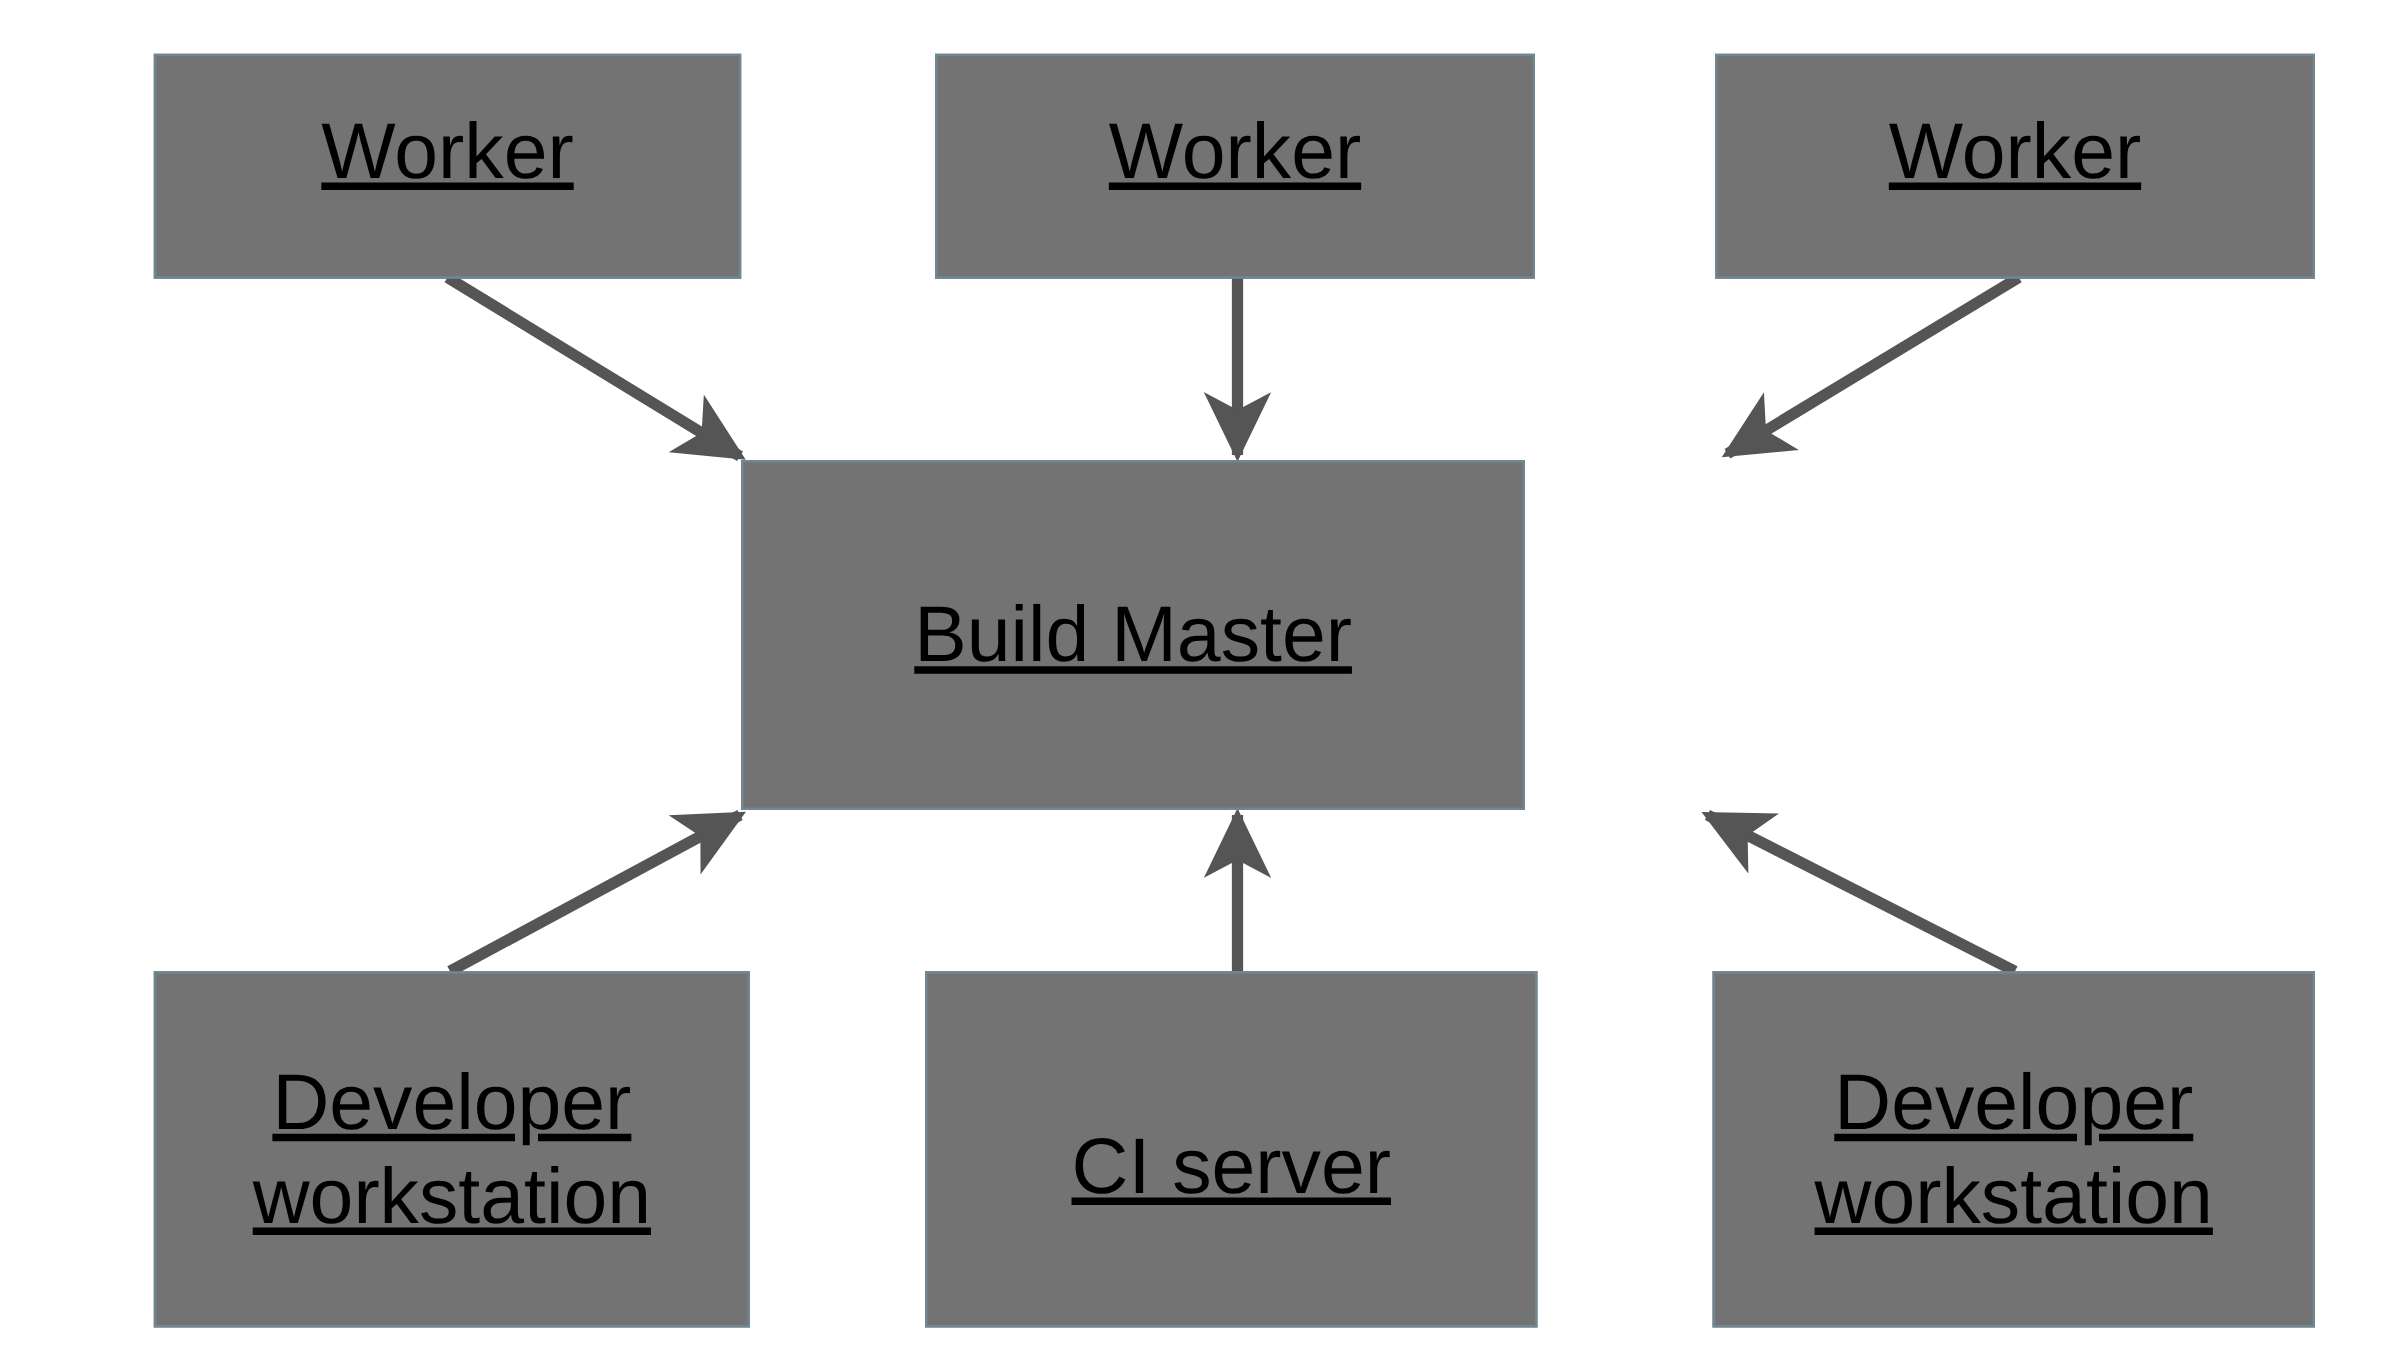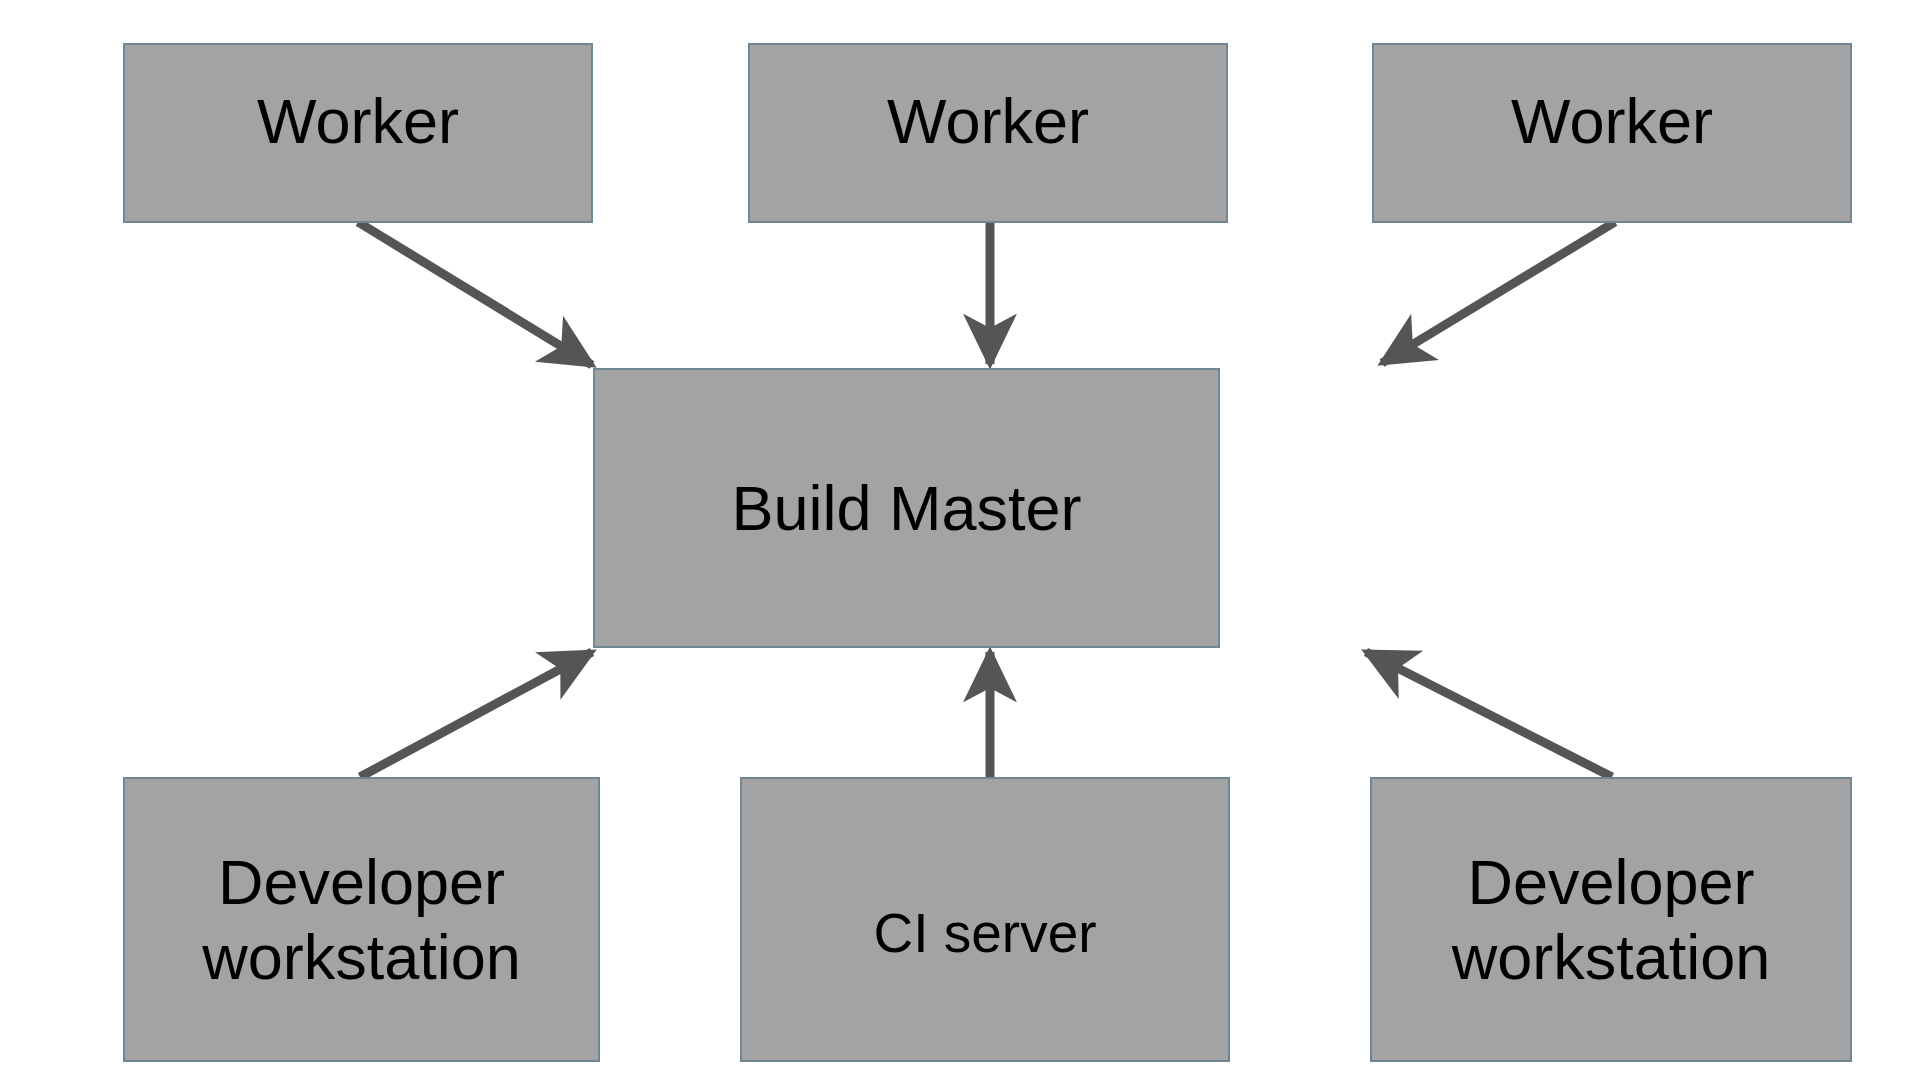--- a/index.html
+++ b/index.html
@@ -19,45 +19,46 @@
     position: absolute;
     left: 0;
     top: 0;
     width: 1910px;
     height: 1090px;
     pointer-events: none;
   }
   .node {
     position: absolute;
     box-sizing: border-box;
-    background: #a3a3a3;
+    background: #737373;
     border: 2px solid #6e8793;
     display: flex;
     align-items: center;
     justify-content: center;
     text-align: center;
     color: #000000;
     line-height: 1.18;
     white-space: pre-line;
     user-select: none;
+    text-decoration: underline;
   }
   .node-label {
     display: block;
     padding: 0 10px;
   }
 
   
   .worker-1 { left: 123px;  top: 43px;  width: 470px; height: 180px; font-size: 63px; }
   .worker-2 { left: 748px;  top: 43px;  width: 480px; height: 180px; font-size: 63px; }
   .worker-3 { left: 1372px; top: 43px;  width: 480px; height: 180px; font-size: 63px; }
 
   .build-master { left: 593px; top: 368px; width: 627px; height: 280px; font-size: 63px; }
 
   .dev-left  { left: 123px;  top: 777px; width: 477px; height: 285px; font-size: 63px; }
-  .ci-server { left: 740px;  top: 777px; width: 490px; height: 285px; font-size: 55px; }
+  .ci-server { left: 740px;  top: 777px; width: 490px; height: 285px; font-size: 63px; }
   .dev-right { left: 1370px; top: 777px; width: 482px; height: 285px; font-size: 63px; }
 
   
   .worker-1 .node-label,
   .worker-2 .node-label,
   .worker-3 .node-label { transform: translateY(-12px); }
   .ci-server .node-label { transform: translateY(14px); }
 </style>
 </head>
 <body>

